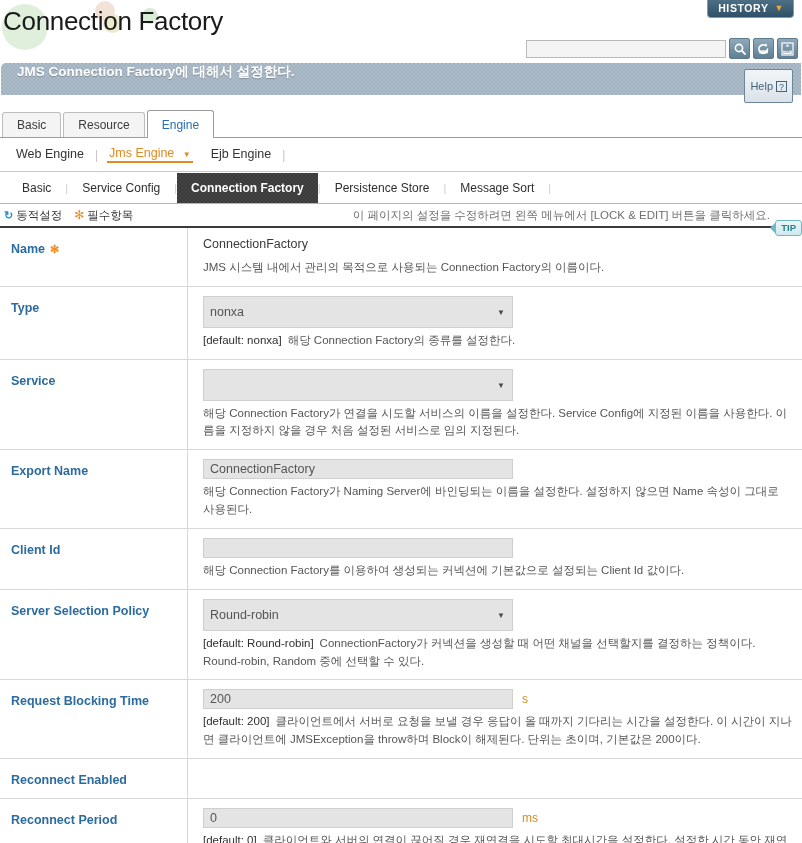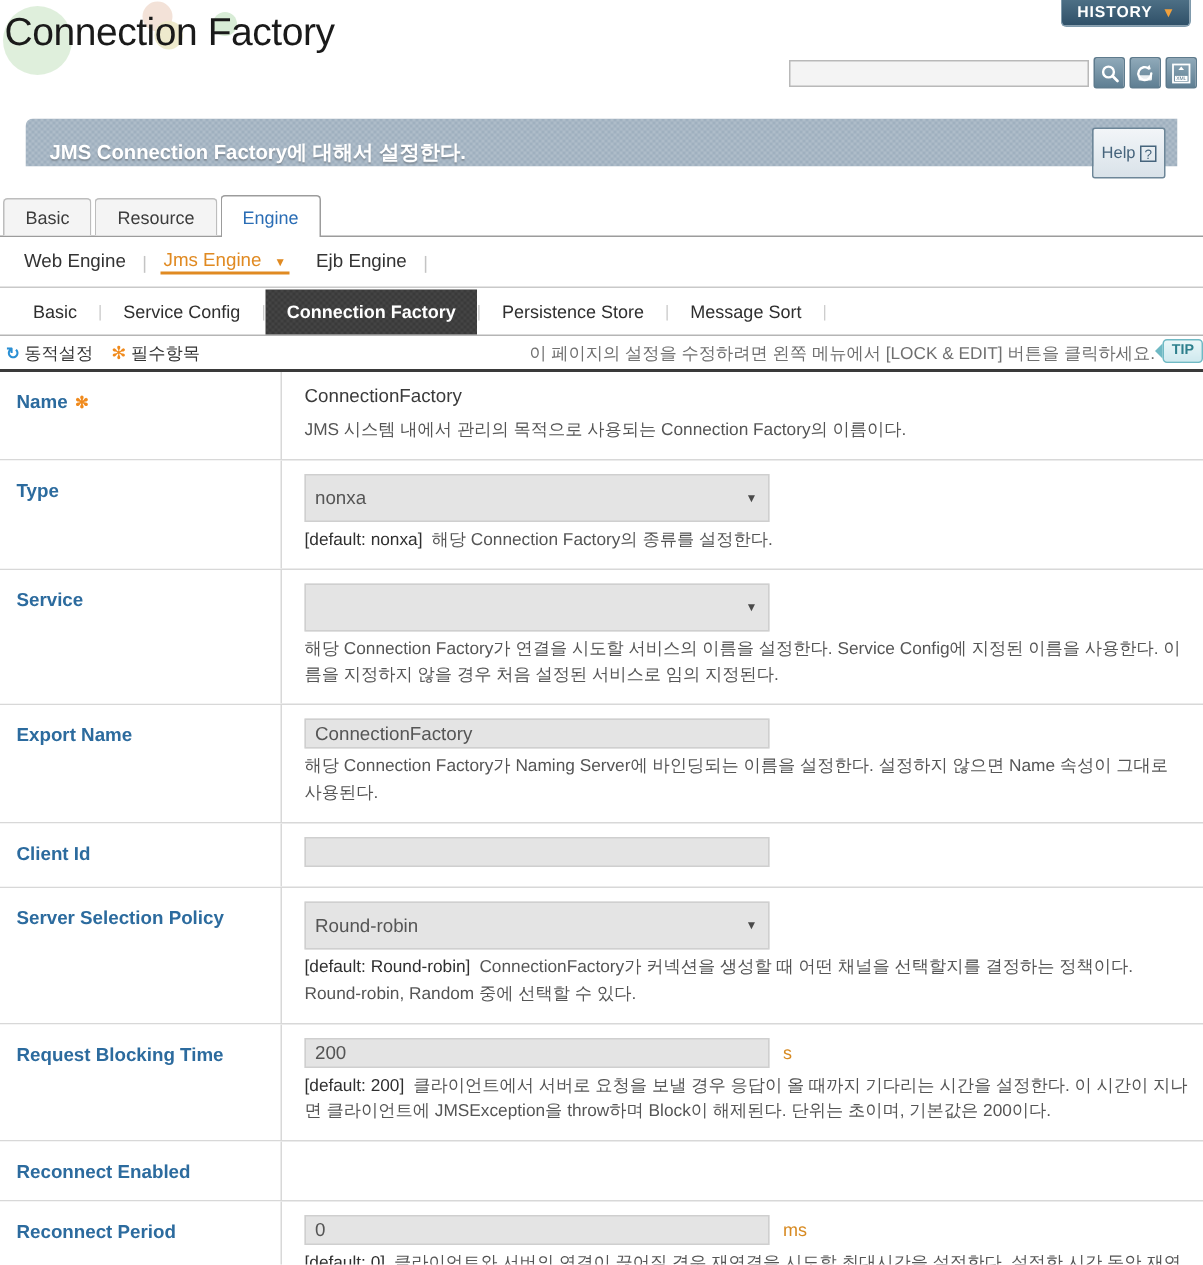--- a/index.html
+++ b/index.html
@@ -72,29 +72,29 @@
     display: flex; align-items: center; justify-content: center;
     padding: 0;
     cursor: pointer;
   }
   .ic-btn svg { display: block; }
 
   
   .banner {
     position: relative;
     height: 32px;
-    margin: 17px;
+    margin: 1px;
     background-color: #9fb0bf;
     background-image:
       linear-gradient(45deg, rgba(255,255,255,.16) 25%, transparent 25%, transparent 75%, rgba(255,255,255,.16) 75%),
       linear-gradient(45deg, rgba(255,255,255,.16) 25%, transparent 25%, transparent 75%, rgba(255,255,255,.16) 75%);
     background-size: 4px 4px;
     background-position: 0 0, 2px 2px;
     border-radius: 5px 0 0 0;
-    display: flex; align-items: flex-end;
+    display: flex; align-items: flex-start;
   }
   .banner-text {
     margin-left: 16px;
     color: #ffffff;
     font-size: 13.5px;
     font-weight: bold;
     text-shadow: 0 1px 1px rgba(0,0,0,.22);
   }
   .help-btn {
     position: absolute;
@@ -225,21 +225,21 @@
   .req-icon { color: #f08a1c; font-size: 12px; }
   .legend-note {
     position: absolute;
     right: 32px;
     font-size: 11.5px;
     color: #6f6f6f;
     white-space: nowrap;
   }
   .tip-badge {
     position: absolute;
-    right: 0px; top: 2px;
+    right: 0px; top: 16px;
     display: flex; align-items: center;
   }
   .tip-arrow {
     width: 0; height: 0;
     border-top: 5px solid transparent;
     border-bottom: 5px solid transparent;
     border-right: 5px solid #6fb9c4;
   }
   .tip-pill {
     background: linear-gradient(#eaf6f8, #cfe9ee);
@@ -483,20 +483,21 @@
         </div>
         <div class="desc"><span>해당 Connection Factory가 Naming Server에 바인딩되는 이름을 설정한다. 설정하지 않으면 Name 속성이 그대로 사용된다.</span></div>
       </div>
     </div>
     <div class="row">
       <div class="cell-label"><span class="label-text">Client Id</span></div>
       <div class="cell-field">
         <div class="fld-line">
           <input type="text" class="txt-input" value="" style="">
         </div>
+        <div class="desc"><span>해당 Connection Factory를 이용하여 생성되는 커넥션에 기본값으로 설정되는 Client Id 값이다.</span></div>
       </div>
     </div>
     <div class="row">
       <div class="cell-label"><span class="label-text">Server Selection Policy</span></div>
       <div class="cell-field">
         <div class="fld-line">
           <div class="sel-input">
             <span>Round-robin</span>
             <span class="sel-caret">▼</span>
           </div>

